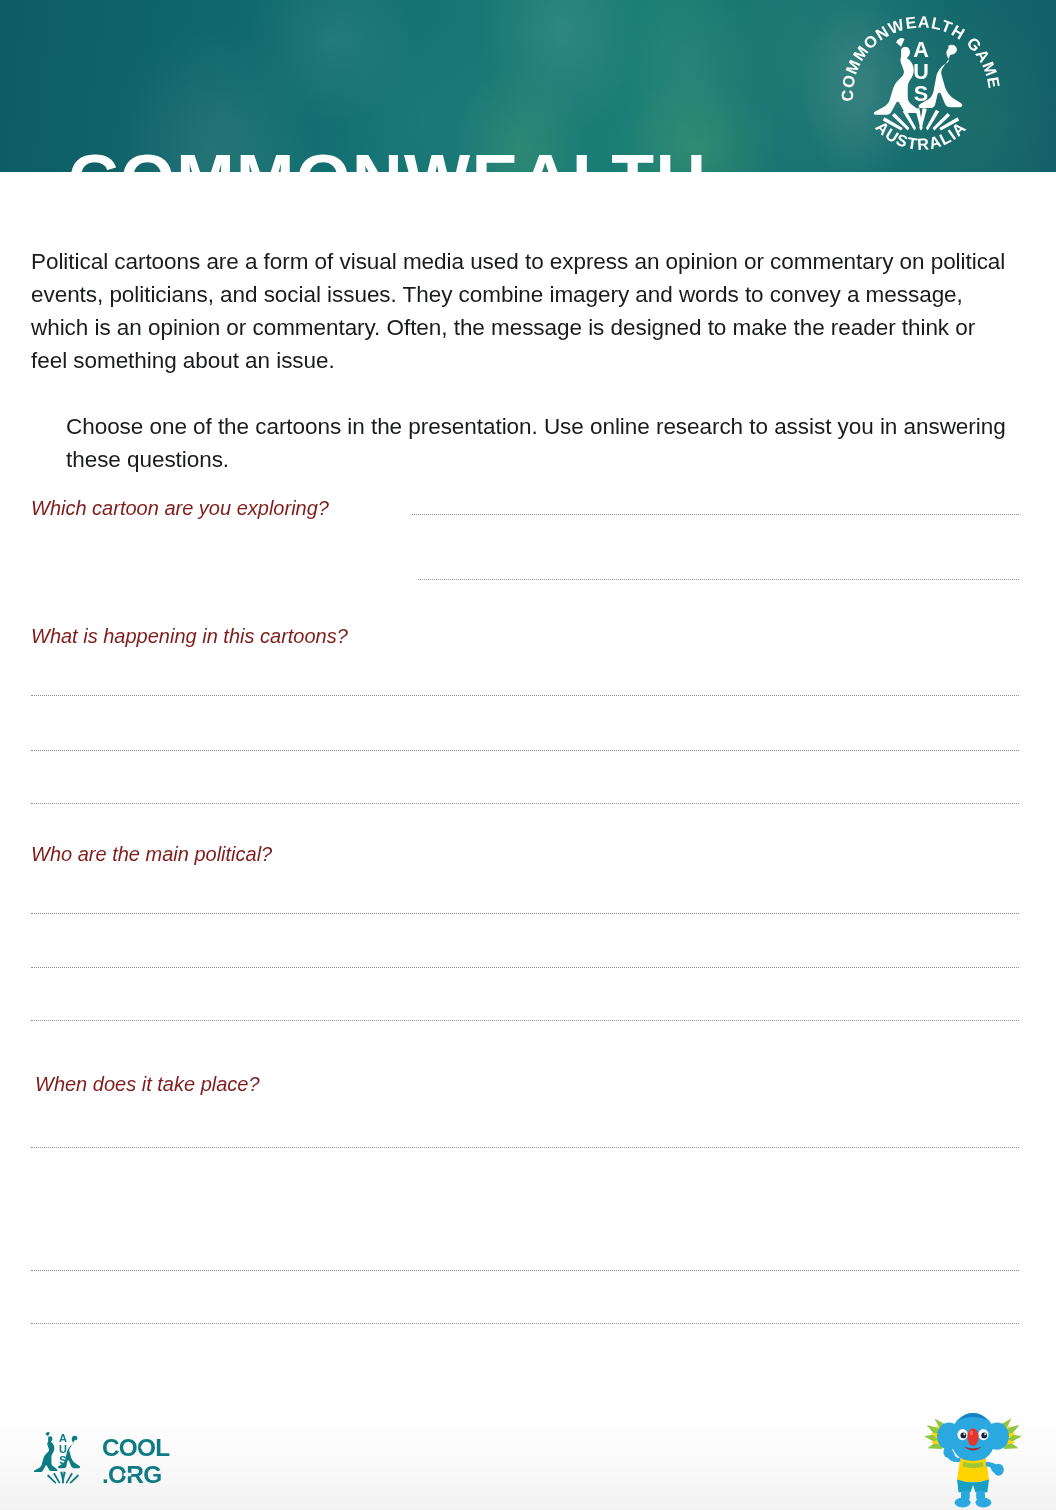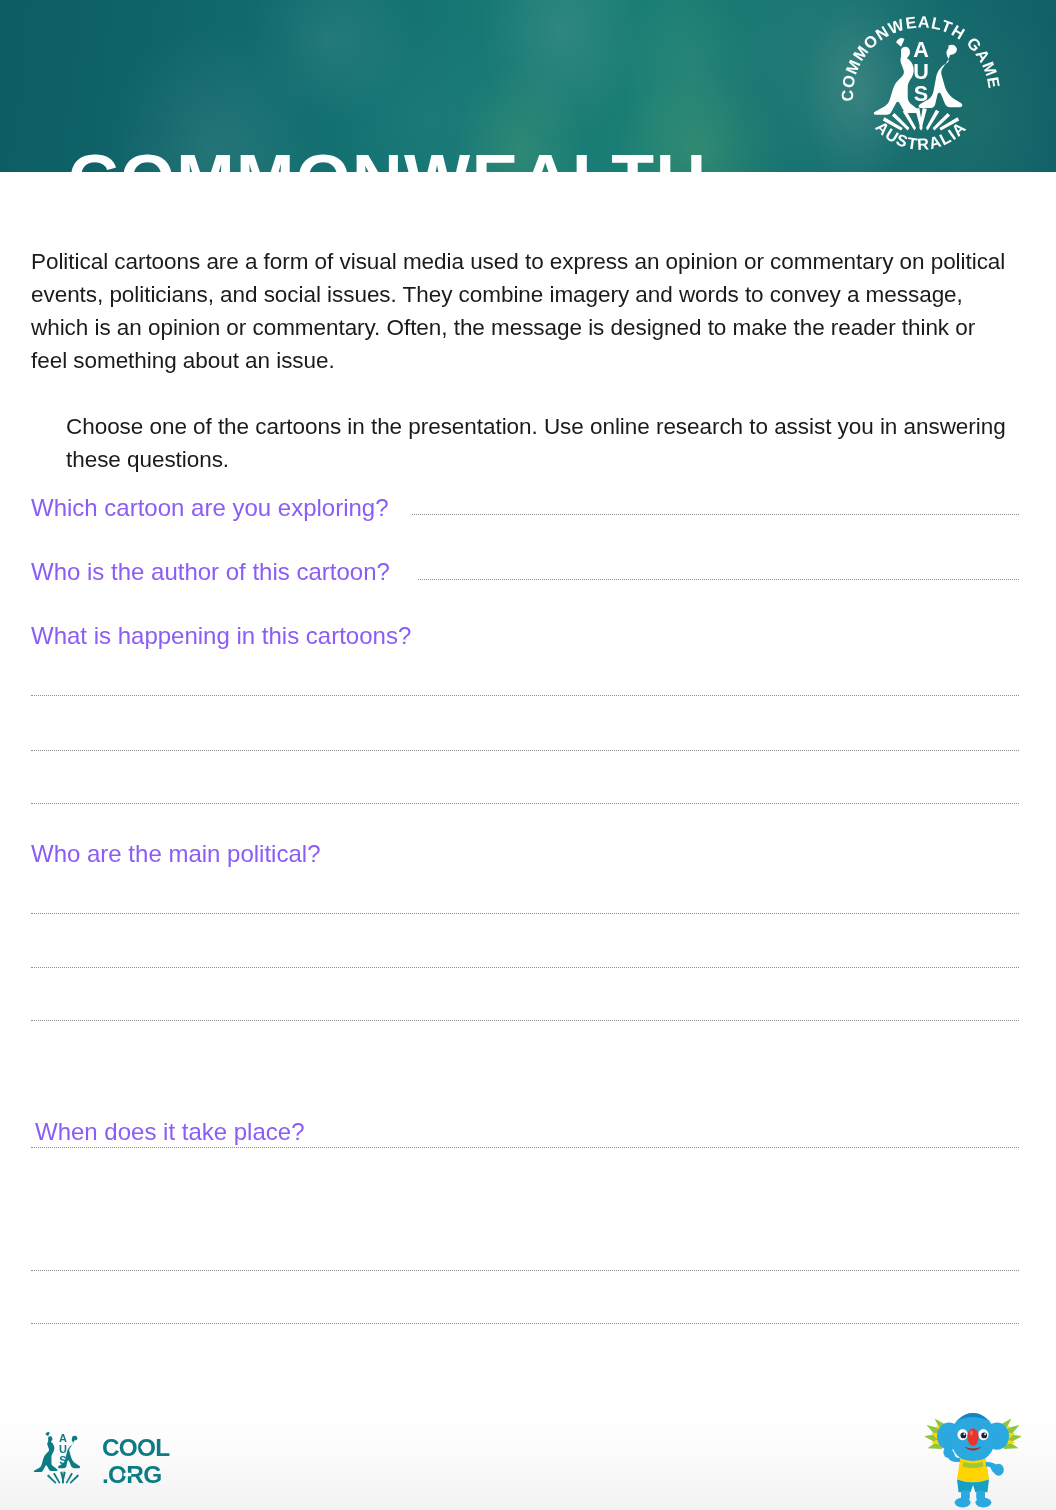--- a/index.html
+++ b/index.html
@@ -83,26 +83,27 @@
     line-height: 33px;
     color: #1a1b1d;
     letter-spacing: -0.05px;
   }
   .p1 { top: 50px; }
   .p2 { top: 215px; margin-left: 35px; }
 
   .qline {
     position: absolute;
     left: 31px;
-    font-size: 24px;
+    font-size: 20px;
     line-height: 28px;
-    color: #8b5cf6;
+    color: #7f1d1d;
     white-space: nowrap;
-  }
-  .qline.indent { left: 35px; margin-top: 48px; }
+    font-style: italic;
+  }
+  .qline.indent { left: 35px; }
 
   
   .rule {
     position: absolute;
     height: 0;
     border-top: 1.6px dotted #8e8e90;
   }
   .rule-full {
     left: 31px;
     width: 988px;
@@ -199,21 +200,20 @@
 </div>
 
 <div class="content">
 
   <p class="para p1">Political cartoons are a form of visual media used to express an opinion or commentary on political events, politicians, and social issues. They combine imagery and words to convey a message, which is an opinion or commentary. Often, the message is designed to make the reader think or feel something about an issue.</p>
   <p class="para p2">Choose one of the cartoons in the presentation. Use online research to assist you in answering these questions.</p>
 
   <div class="qline" style="top:322px;">Which cartoon are you exploring?</div>
   <div class="rule rule-inline" style="top:342px; left:412px; width:607px;"></div>
 
-  <div class="qline" style="top:386px;">Who is the author of this cartoon?</div>
   <div class="rule rule-inline" style="top:407px; left:418px; width:601px;"></div>
 
   <div class="qline" style="top:450px;">What is happening in this cartoons?</div>
   <div class="rule rule-full" style="top:523px;"></div>
   <div class="rule rule-full" style="top:578px;"></div>
   <div class="rule rule-full" style="top:631px;"></div>
 
   <div class="qline" style="top:668px;">Who are the main political?</div>
   <div class="rule rule-full" style="top:741px;"></div>
   <div class="rule rule-full" style="top:795px;"></div>

